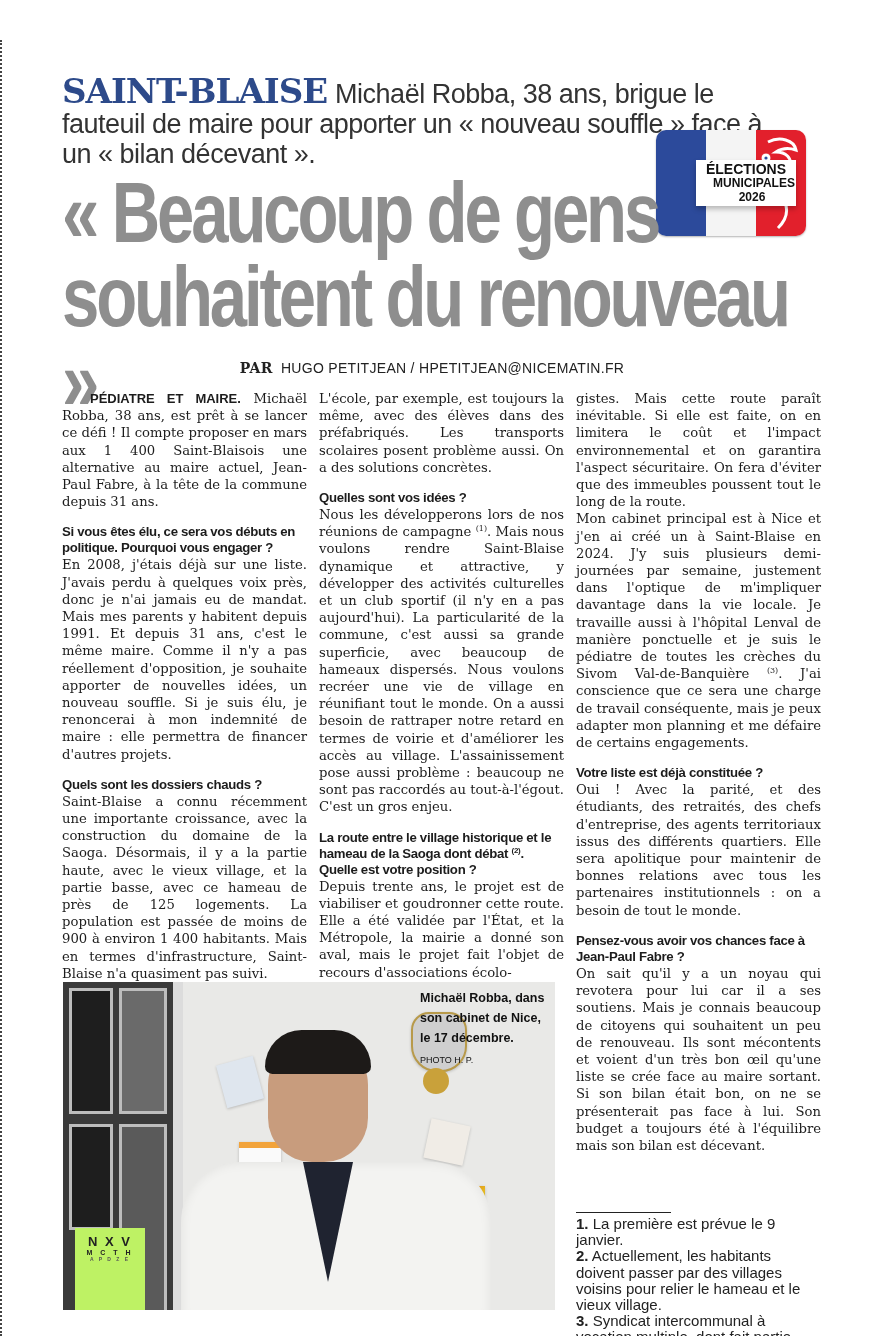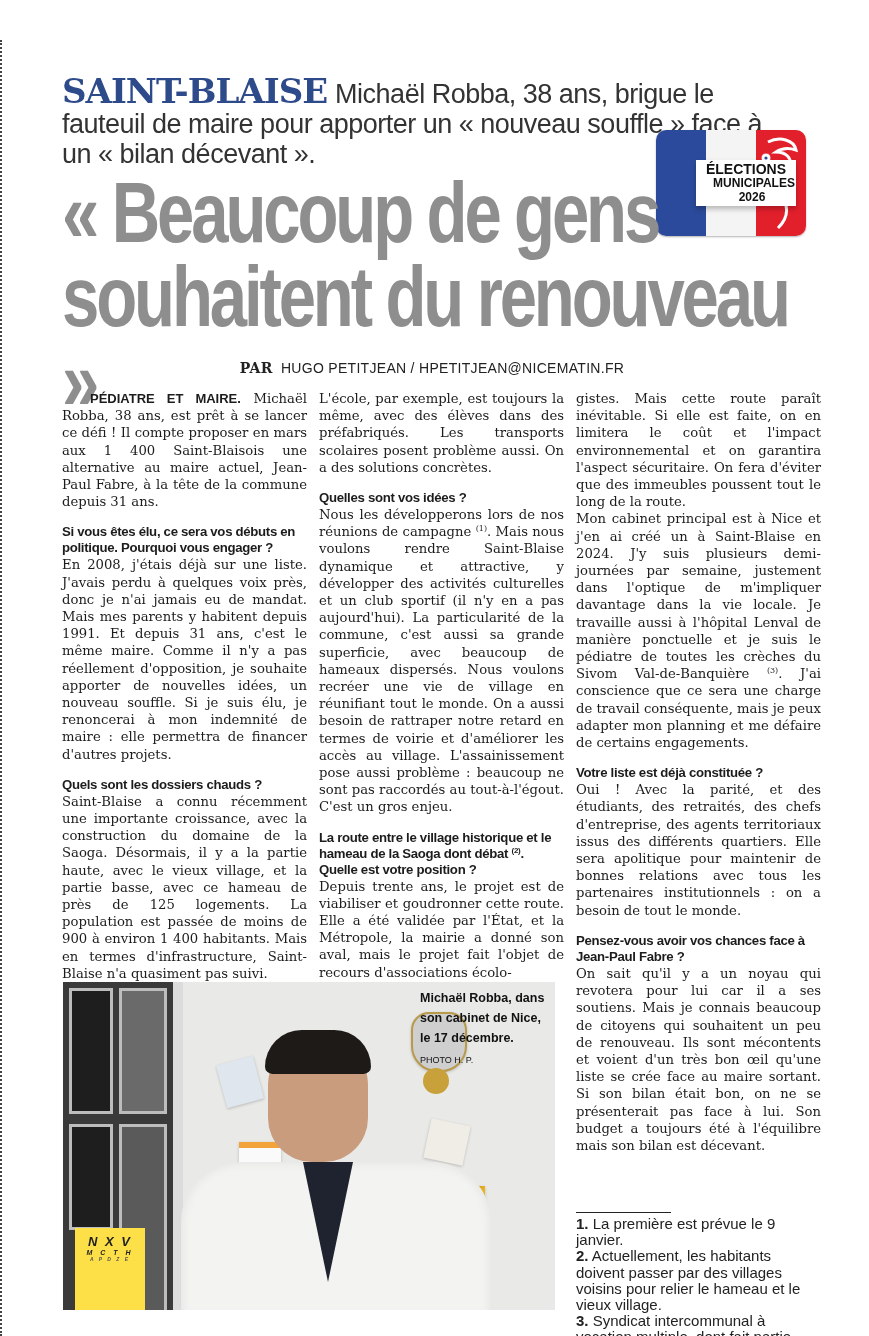--- a/index.html
+++ b/index.html
@@ -24,21 +24,21 @@
   .col1 { left: 62px; }
   .col2 { left: 319px; }
   .col3 { left: 576px; }
   .col p { margin: 0; }
   .col .q { font-family: "Liberation Sans", sans-serif; font-weight: bold; font-size: 13.2px; line-height: 16px; margin-top: 14px; text-align: left; letter-spacing: -0.3px; }
   .lead { font-family: "Liberation Sans", sans-serif; font-weight: bold; font-size: 13px; padding-left: 28px; }
   sup { font-size: 8px; line-height: 0; }
   .photo { position: absolute; left: 63px; top: 982px; width: 492px; height: 328px; background: #e9e9e7; overflow: hidden; }
   .photo .window { position: absolute; left: 0; top: 0; width: 110px; height: 328px; background: #3a3a3a; border-right: 10px solid #dcdcdc; }
   .photo .window .pane { position: absolute; background: #1e1e1e; border: 3px solid #bdbdbd; }
-  .photo .chart { position: absolute; left: 12px; top: 246px; width: 70px; height: 82px; background: #fde047; font-family: "Liberation Sans", sans-serif; font-weight: bold; text-align: center; color: #222; font-style: italic; }
+  .photo .chart { position: absolute; left: 12px; top: 246px; width: 70px; height: 82px; background: #bef264; font-family: "Liberation Sans", sans-serif; font-weight: bold; text-align: center; color: #222; }
   .photo .chart .l1 { font-size: 13px; margin-top: 6px; letter-spacing: 2px; }
   .photo .chart .l2 { font-size: 7px; letter-spacing: 3px; }
   .photo .chart .l3 { font-size: 5px; letter-spacing: 2px; color: #555; }
   .photo .person-coat { position: absolute; left: 118px; top: 180px; width: 310px; height: 160px; background: #f3f3f1; border-radius: 60px 60px 0 0; box-shadow: inset 0 0 12px rgba(0,0,0,0.08); }
   .photo .scrubs { position: absolute; left: 240px; top: 180px; width: 50px; height: 120px; background: #1f2330; clip-path: polygon(0 0, 100% 0, 50% 100%); }
   .photo .head { position: absolute; left: 205px; top: 55px; width: 100px; height: 125px; background: #c89c7d; border-radius: 48px 48px 44px 44px; }
   .photo .hair { position: absolute; left: 202px; top: 48px; width: 106px; height: 44px; background: #1d1a18; border-radius: 50px 50px 10px 10px; }
   .photo .drawing { position: absolute; background: #fff; box-shadow: 0 1px 3px rgba(0,0,0,0.2); }
   .caption { position: absolute; left: 420px; top: 988px; width: 130px; text-align: left; font-family: "Liberation Sans", sans-serif; font-weight: bold; font-size: 12.5px; line-height: 20px; color: #111; }
   .caption .credit { font-size: 9px; font-weight: normal; display: block; margin-top: 2px; }

